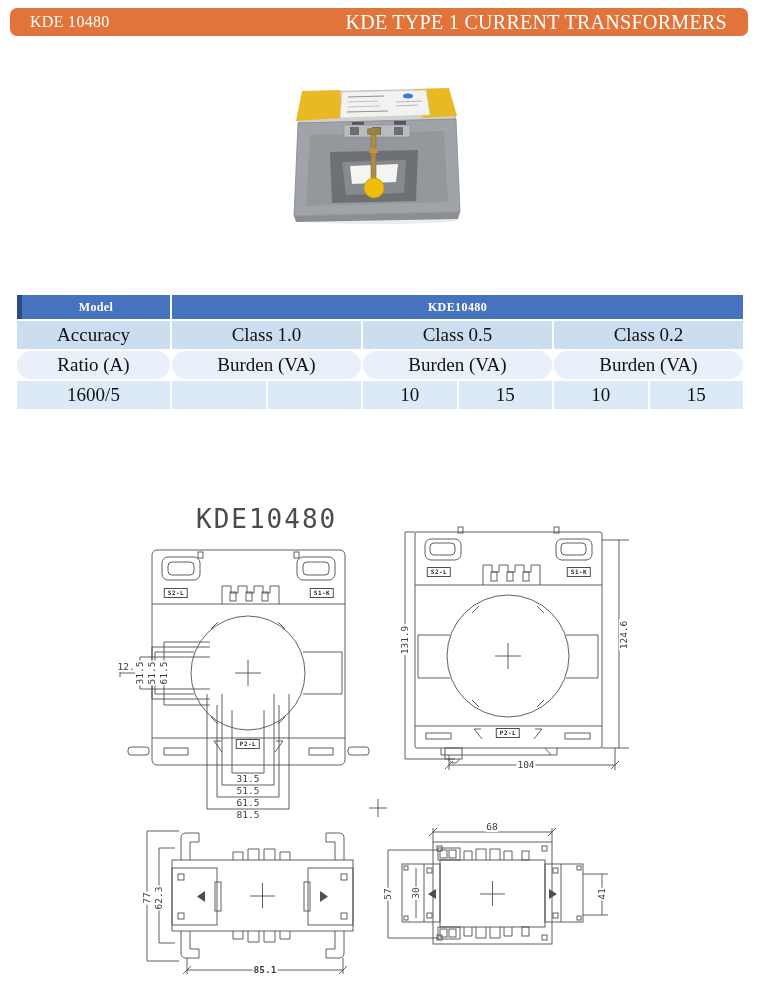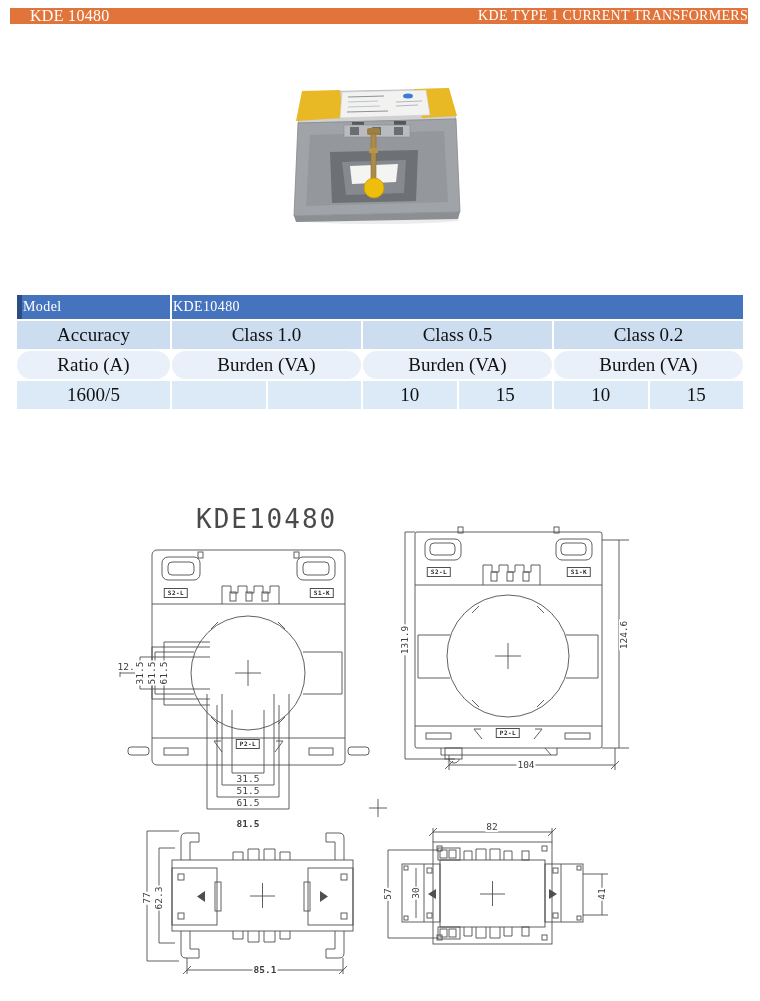--- a/index.html
+++ b/index.html
@@ -4,27 +4,27 @@
 <style>
   :root{
     --accent:#E0743A; --thead:#4673BE; --thead-edge:#2B4C86;
     --row-a:#CDDDF0; --row-b:#E9F0F9; --row-c:#C6DAEF; --row-d:#DCE9F6;
     --line:#4f4f4f; --dimtext:#3c3c3c;
   }
   html,body{margin:0;padding:0;background:#fff;}
   .page{position:relative;width:760px;height:1001px;background:#fff;overflow:hidden;
         font-family:"Liberation Serif",serif;}
   
-  .hdrbar{position:absolute;left:10px;top:8px;width:738px;height:16px;background:var(--accent);
-          display:flex;align-items:center;justify-content:space-between;}
+  .hdrbar{position:absolute;left:10px;top:8px;width:738px;height:28px;background:var(--accent);
+          display:flex;align-items:center;justify-content:space-between;border-radius:7px;}
   .hdrbar .hl{color:#fff;font-size:16px;padding-left:20px;letter-spacing:.3px;}
-  .hdrbar .hr{color:#fff;font-size:14px;padding-right:0;letter-spacing:.3px;text-align:center;}
+  .hdrbar .hr{color:#fff;font-size:20px;padding-right:21px;letter-spacing:.3px;text-align:center;}
   
   .spec{position:absolute;left:15px;top:293px;width:730px;border-collapse:separate;border-spacing:2px;table-layout:fixed;}
-  .spec th{background:var(--thead);color:#fff;font-weight:normal;font-size:14px;height:22px;text-align:left;letter-spacing:.4px;}
+  .spec th{background:var(--thead);color:#fff;font-weight:bold;font-size:12px;height:22px;text-align:center;letter-spacing:.4px;}
   .spec th.first{border-left:5px solid var(--thead-edge);}
   .spec td{font-size:19px;color:#111;text-align:center;height:26px;vertical-align:middle;}
   .spec tr.ra td{background:var(--row-a);}
   .spec tr.rb td{background:var(--row-b);border-radius:14px;}
   .spec tr.rc td{background:var(--row-c);}
   .spec tr.rd td{background:var(--row-d);}
   
   .dwtitle{position:absolute;left:196px;top:504px;font-family:"DejaVu Sans Mono",monospace;
            font-size:26px;color:#4a4a4a;letter-spacing:2px;font-weight:normal;}
   .view{position:absolute;}
@@ -170,21 +170,21 @@
     <div class="termbox" style="left:58px;top:51px;">S2-L</div>
     <div class="termbox" style="left:204px;top:51px;">S1-K</div>
     <div class="termbox" style="left:130px;top:202px;">P2-L</div>
     <div class="hlabel" style="left:11px;top:125px;">12.5</div>
     <div class="vlabel" style="left:22px;top:131px;">31.5</div>
     <div class="vlabel" style="left:34px;top:131px;">51.5</div>
     <div class="vlabel" style="left:46px;top:131px;">61.5</div>
     <div class="hlabel" style="left:130px;top:237px;">31.5</div>
     <div class="hlabel" style="left:130px;top:249px;">51.5</div>
     <div class="hlabel" style="left:130px;top:261px;">61.5</div>
-    <div class="hlabel" style="left:130px;top:282px;font-weight:bold;">81.5</div>
+    <div class="hlabel" style="left:130px;top:273px;">81.5</div>
   </div>
 
   <div class="view" style="left:395px;top:518px;width:252px;height:258px;">
     <svg width="252" height="258" viewBox="0 0 252 258">
       <g class="ln">
         <rect x="20" y="14" width="187" height="216" rx="2"></rect>
         <rect x="63" y="9" width="5" height="6"></rect>
           <rect x="159" y="9" width="5" height="6"></rect>
         <rect x="30" y="21" width="36" height="21" rx="6"></rect>
         <rect x="35" y="25" width="25" height="12" rx="4"></rect>
@@ -304,19 +304,19 @@
         <path d="M57,30 V16 M176,30 V16 M53,24 l8,-8 M172,24 l8,-8"></path>
         <line x1="12" y1="38" x2="12" y2="126"></line>
         <path d="M12,38 H62 M12,126 H62"></path>
         <line x1="40" y1="56" x2="40" y2="106"></line>
         <line x1="226" y1="62" x2="226" y2="103"></line>
         <path d="M207,62 H232 M207,103 H232"></path>
       </g>
       <path class="arr" d="M60,77 v10 l-8,-5 z"></path>
       <path class="arr" d="M173,77 v10 l8,-5 z"></path>
     </svg>
-    <div class="hlabel" style="left:116px;top:15px;">82</div>
+    <div class="hlabel" style="left:116px;top:15px;">68</div>
     <div class="vlabel" style="left:12px;top:82px;">57</div>
     <div class="vlabel" style="left:40px;top:81px;">30</div>
     <div class="vlabel" style="left:226px;top:82px;">41</div>
   </div>
 
 </div>
 
 </body></html>

